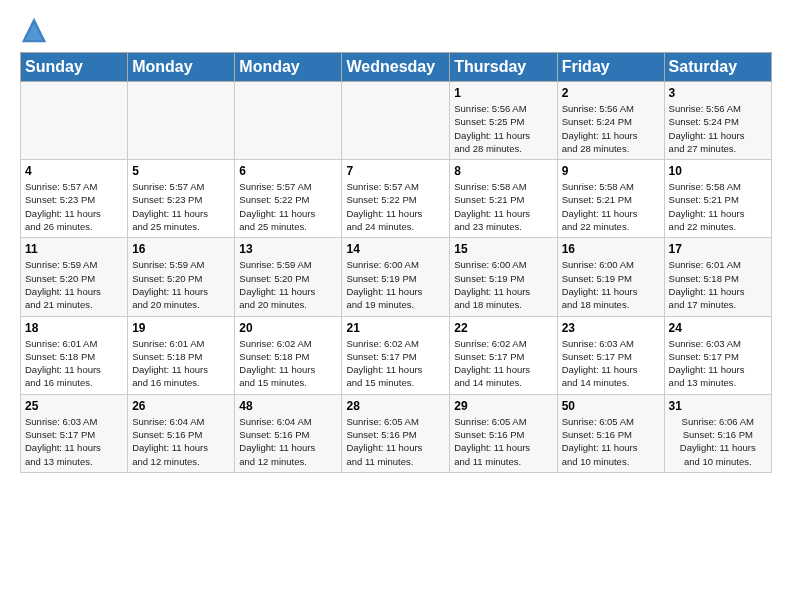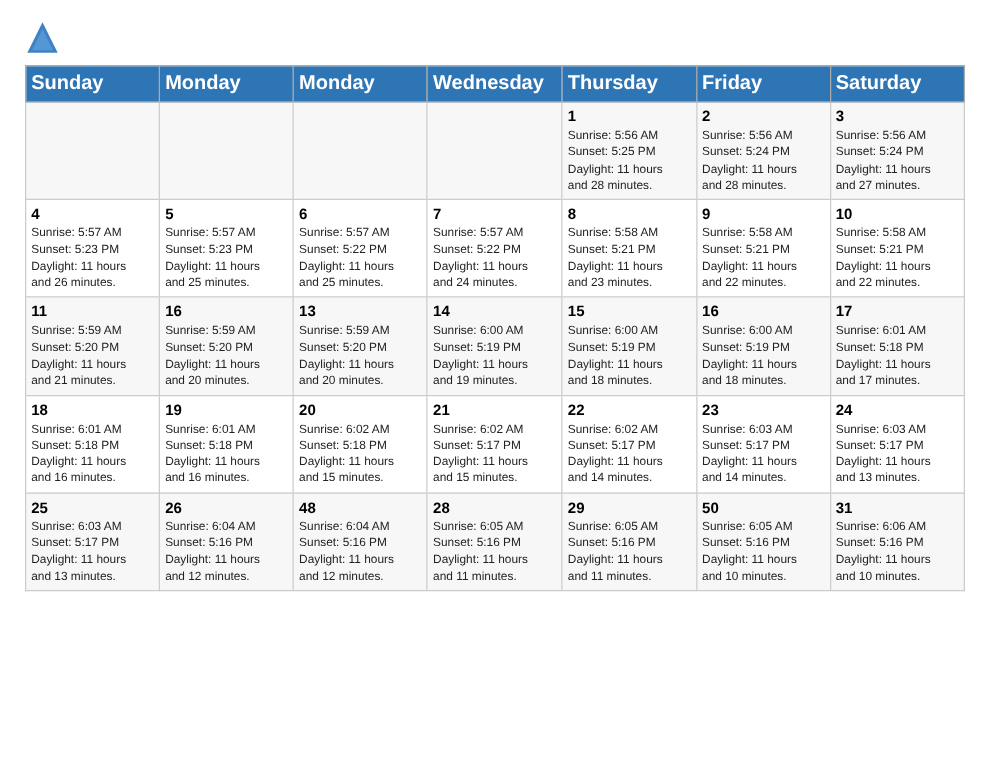--- a/index.html
+++ b/index.html
@@ -343,20 +343,20 @@
         </td>
         <td>
           <div class="day-num">50</div>
           <div class="day-info" style="white-space: pre-line;">Sunrise: 6:05 AM
 Sunset: 5:16 PM
 Daylight: 11 hours
 and 10 minutes.</div>
         </td>
         <td>
           <div class="day-num">31</div>
-          <div class="day-info" style="white-space: pre-line;">Sunrise: 6:06 AM
+          <div class="day-info" style="white-space: pre-line; text-align: center;">Sunrise: 6:06 AM
 Sunset: 5:16 PM
 Daylight: 11 hours
 and 10 minutes.</div>
         </td>
       </tr>
     </tbody>
 </table>
 
 </body></html>

